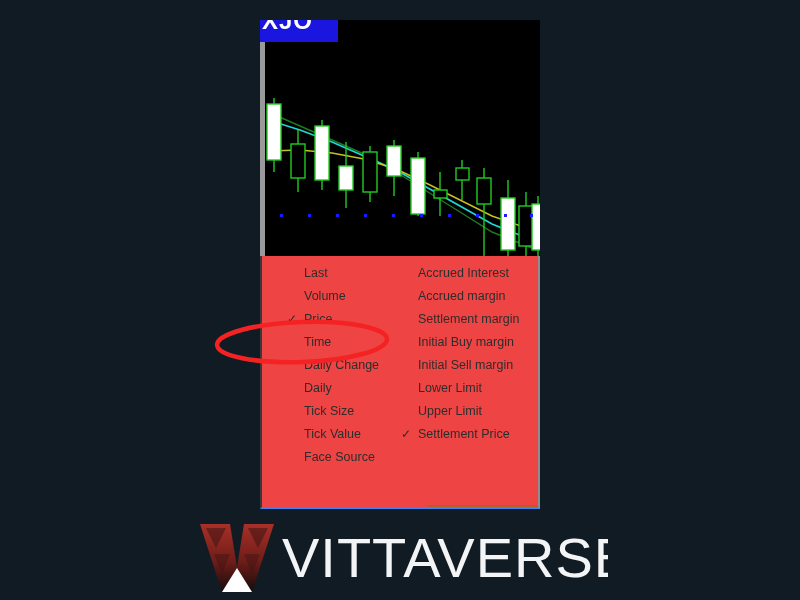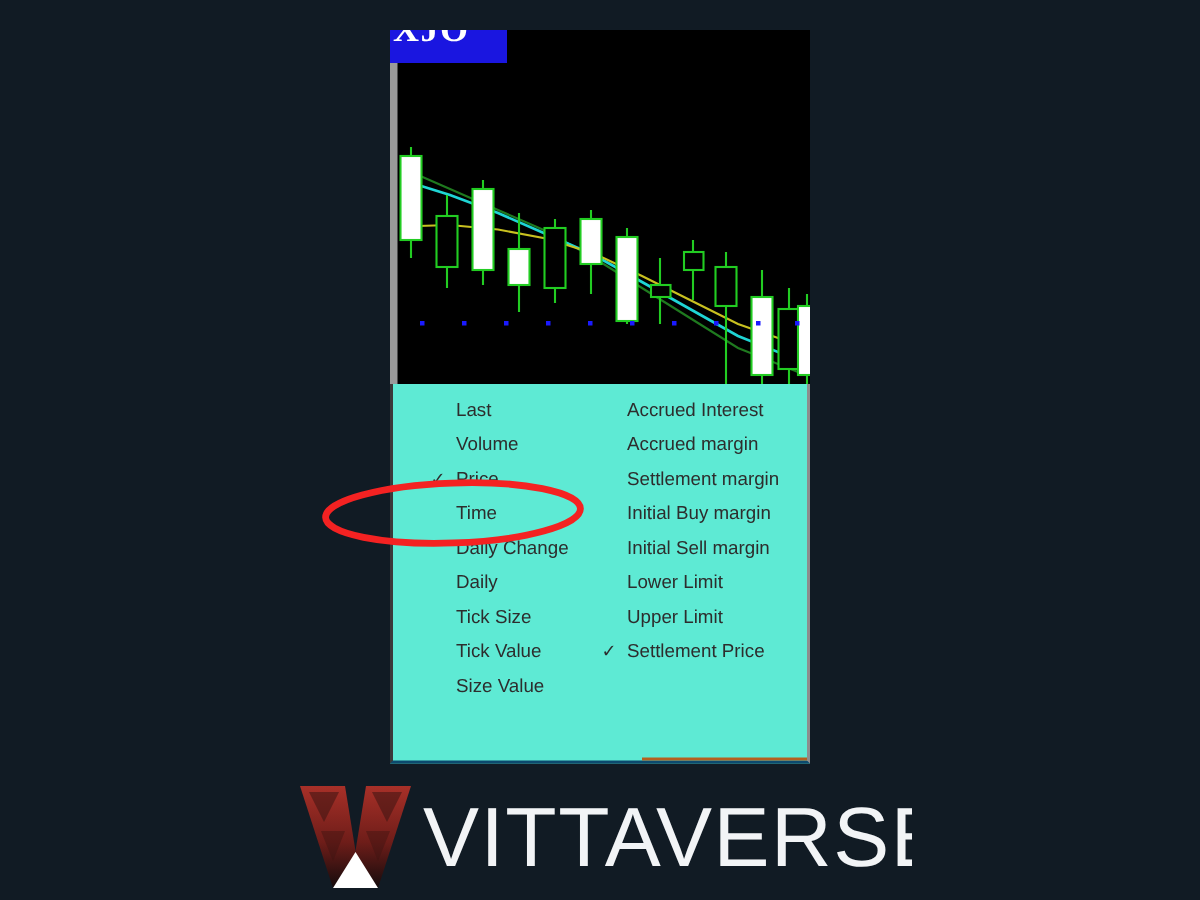--- a/index.html
+++ b/index.html
@@ -43,21 +43,21 @@
   }
   .chart-title-text {
     position: absolute;
     left: 2px;
     top: -13px;
     color: #ffffff;
     font-size: 24px;
     font-weight: 700;
     letter-spacing: 1px;
     white-space: nowrap;
-    font-family: Liberation Serif, serif;
+    font-family: Liberation Sans, sans-serif;
   }
   .chart-scrollbar {
     position: absolute;
     left: 0;
     top: 22px;
     width: 5px;
     height: 216px;
     background: #9a9a9a;
     z-index: 5;
   }
@@ -66,24 +66,24 @@
     left: 0; top: 0;
   }
 
   
   .menu-panel {
     position: absolute;
     left: 260px;
     top: 256px;
     width: 280px;
     height: 253px;
-    background: #5eead4;
+    background: #ef4444;
     border-left: 2px solid #3a3a3a;
     border-right: 2px solid #8d8d8d;
-    border-bottom: 2px solid #0c4a6e;
+    border-bottom: 2px solid #3b82f6;
     box-sizing: border-box;
     z-index: 10;
   }
   .menu-col {
     position: absolute;
     top: 6px;
   }
   .menu-col.left  { left: 14px;  width: 130px; }
   .menu-col.right { left: 128px; width: 150px; }
 
@@ -233,21 +233,21 @@
   <div class="menu-panel">
     <div class="menu-col left" id="menu-col-left">
         <div class="menu-item"><span class="check"></span><span>Last</span></div>
         <div class="menu-item"><span class="check"></span><span>Volume</span></div>
         <div class="menu-item"><span class="check">✓</span><span>Price</span></div>
         <div class="menu-item"><span class="check"></span><span>Time</span></div>
         <div class="menu-item"><span class="check"></span><span>Daily Change</span></div>
         <div class="menu-item"><span class="check"></span><span>Daily</span></div>
         <div class="menu-item"><span class="check"></span><span>Tick Size</span></div>
         <div class="menu-item"><span class="check"></span><span>Tick Value</span></div>
-        <div class="menu-item"><span class="check"></span><span>Size Value</span></div>
+        <div class="menu-item"><span class="check"></span><span>Face Source</span></div>
       </div>
     <div class="menu-col right" id="menu-col-right">
         <div class="menu-item"><span class="check"></span><span>Accrued Interest</span></div>
         <div class="menu-item"><span class="check"></span><span>Accrued margin</span></div>
         <div class="menu-item"><span class="check"></span><span>Settlement margin</span></div>
         <div class="menu-item"><span class="check"></span><span>Initial Buy margin</span></div>
         <div class="menu-item"><span class="check"></span><span>Initial Sell margin</span></div>
         <div class="menu-item"><span class="check"></span><span>Lower Limit</span></div>
         <div class="menu-item"><span class="check"></span><span>Upper Limit</span></div>
         <div class="menu-item"><span class="check">✓</span><span>Settlement Price</span></div>

